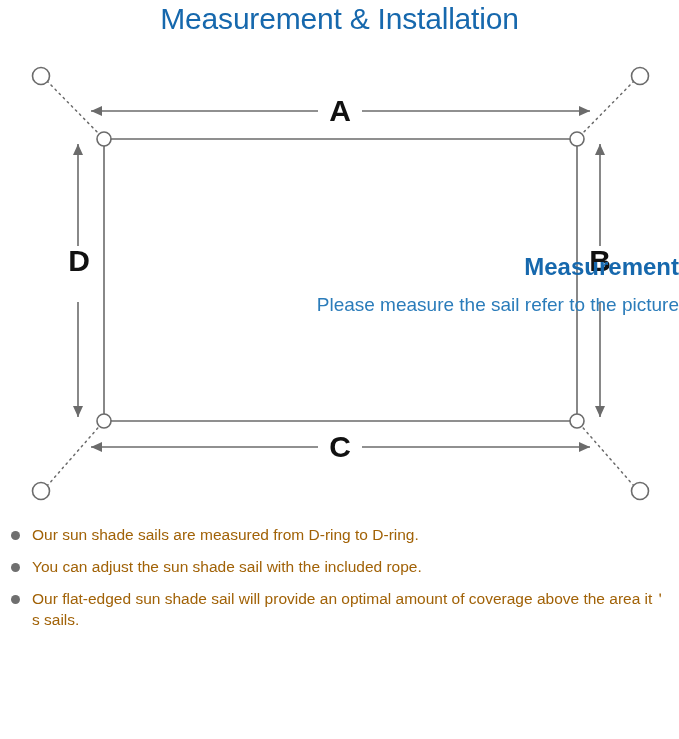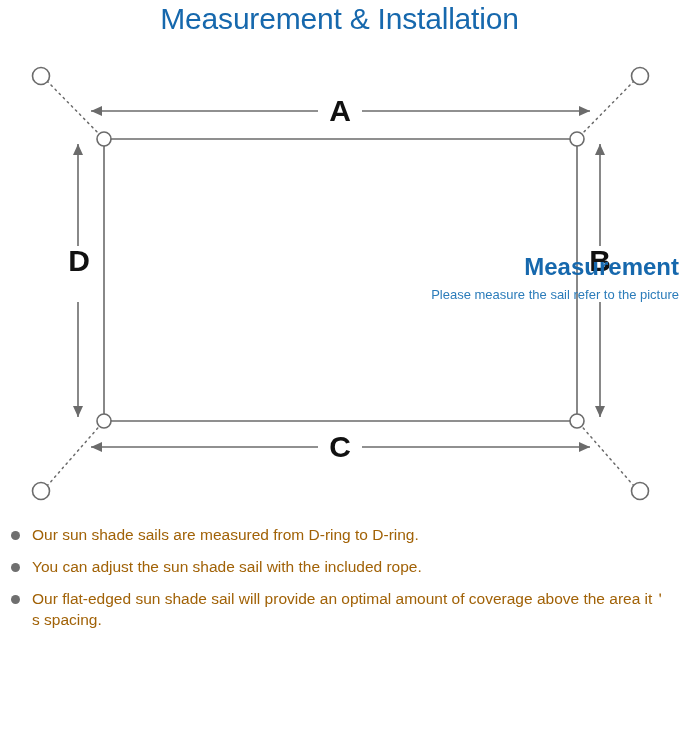--- a/index.html
+++ b/index.html
@@ -43,25 +43,25 @@
     text-align: center;
     pointer-events: none;
   }
   #center-label .m-title {
     font-size: 24px;
     font-weight: bold;
     color: #1668ad;
     line-height: 30px;
   }
   #center-label .m-sub {
-    font-size: 13px;
+    font-size: 19px;
     font-weight: normal;
     color: #2b7cba;
     line-height: 22px;
-    margin-top: 2px;
+    margin-top: 12px;
   }
 
   .dim-letter {
     position: absolute;
     font-size: 30px;
     font-weight: bold;
     color: #111111;
     font-family: "Liberation Sans", sans-serif;
     line-height: 30px;
     text-align: center;
@@ -167,15 +167,15 @@
   <div class="note-item">
     <span class="note-bullet"></span>
     <span class="note-text">Our sun shade sails are measured from D-ring to D-ring.</span>
   </div>
   <div class="note-item">
     <span class="note-bullet"></span>
     <span class="note-text">You can adjust the sun shade sail with the included rope.</span>
   </div>
   <div class="note-item">
     <span class="note-bullet"></span>
-    <span class="note-text">Our flat-edged sun shade sail will provide an optimal amount of coverage above the area it＇s spacing.</span>
+    <span class="note-text">Our flat-edged sun shade sail will provide an optimal amount of coverage above the area it＇s sails.</span>
   </div>
 </div>
 
 </body></html>

